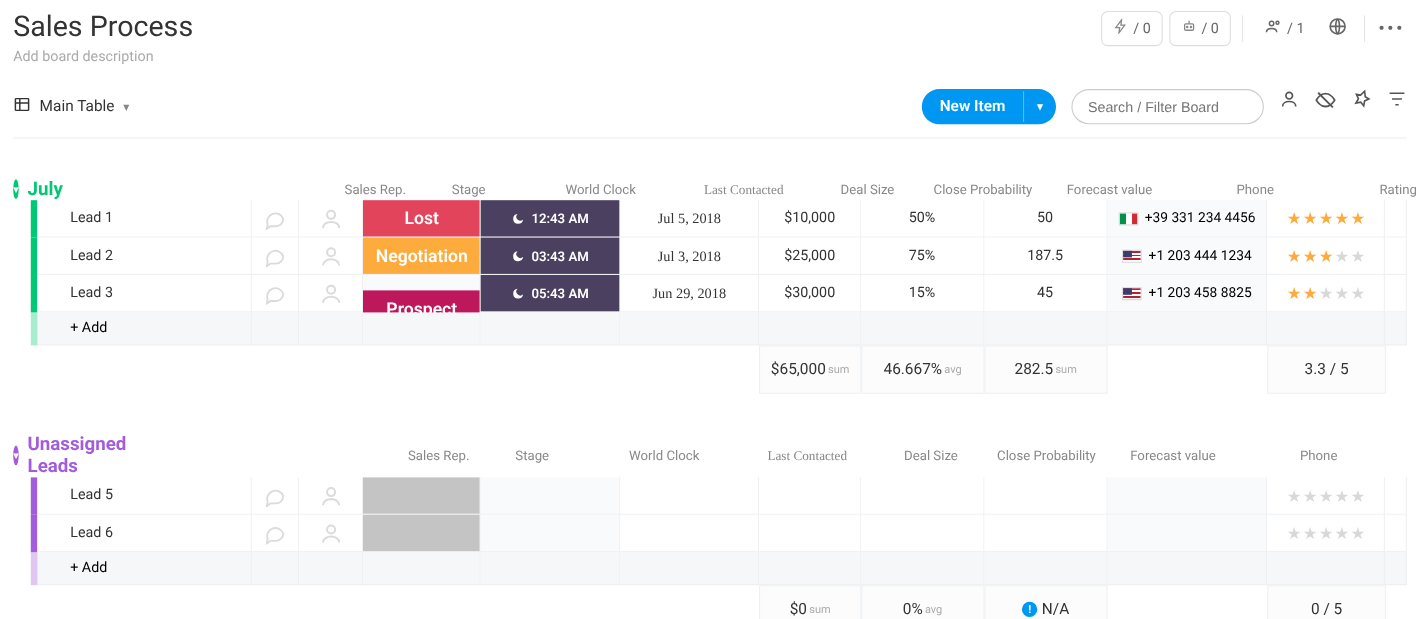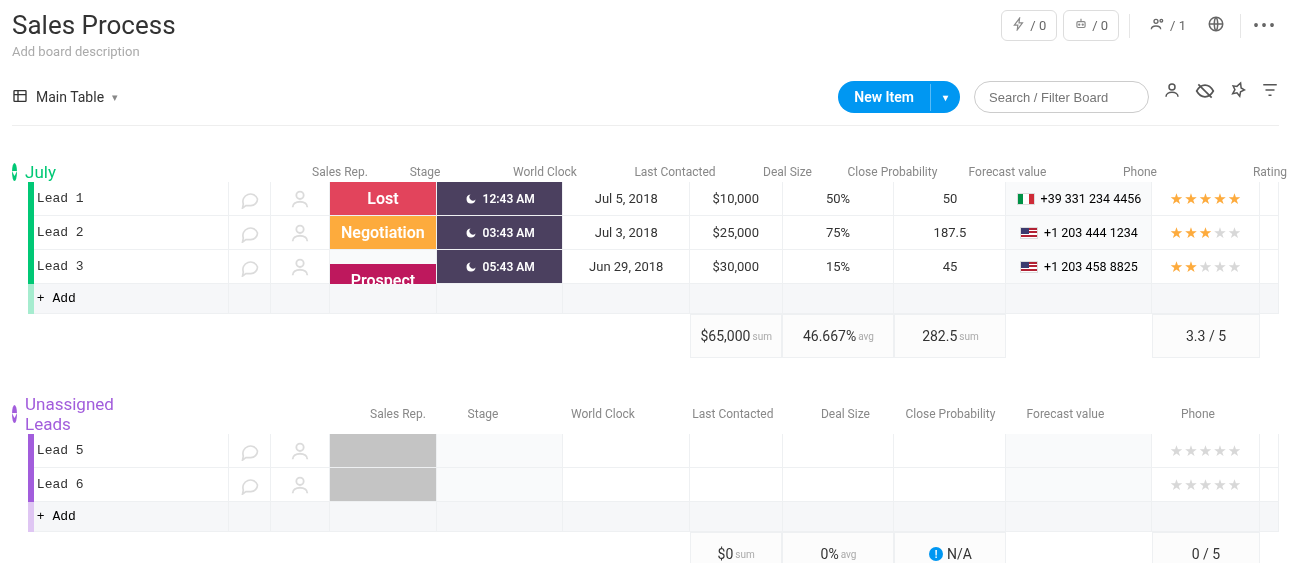--- a/index.html
+++ b/index.html
@@ -26,34 +26,34 @@
 .new-item .arr { padding: 8px 12px; border-left: 1px solid rgba(255,255,255,.35); font-size: 10px; }
 .search { border: 1px solid #ccc; border-radius: 18px; padding: 7px 14px; width: 175px; color: #999; font-size: 13px; outline: none; }
 .tool-ico { color: #555; }
 
 
 .group { margin-top: 36px; }
 .group-head { display: flex; align-items: center; }
 .grp-toggle { width: 18px; height: 18px; border-radius: 50%; display: inline-flex; align-items: center; justify-content: center; color: #fff; font-size: 10px; margin-right: 8px; }
 .grp-july .grp-toggle { background: #00c875; }
 .grp-un .grp-toggle { background: #a25ddc; }
-.grp-title { font-size: 17px; font-weight: 400; }
+.grp-title { font-size: 17px; font-weight: 700; }
 .grp-july .grp-title { color: #00c875; }
 .grp-un .grp-title { color: #a25ddc; }
 
 .colheads { display: flex; flex: 1; margin-left: 10px; }
 .colh { color: #888; font-size: 12px; text-align: center; }
 
 
-.c-name { width: 200px; text-align: left; padding-left: 3px; font-family: Liberation Mono, monospace; }
+.c-name { width: 200px; text-align: left; padding-left: 30px; }
 .c-chat { width: 44px; }
 .c-rep  { width: 60px; }
 .c-stage{ width: 110px; }
 .c-clock{ width: 130px; }
-.c-contact{ width: 130px; }
+.c-contact{ width: 130px; font-family: Liberation Serif, serif; }
 .c-deal { width: 95px; }
 .c-prob { width: 115px; }
 .c-forecast{ width: 115px; }
 .c-phone{ width: 150px; }
 .c-rating{ width: 110px; }
 .c-tail { width: 20px; }
 
 .row, .addrow, .sumrow { display: flex; align-items: stretch; margin-left: 16px; }
 .bar { width: 6px; }
 .grp-july .bar { background: #00c875; }

